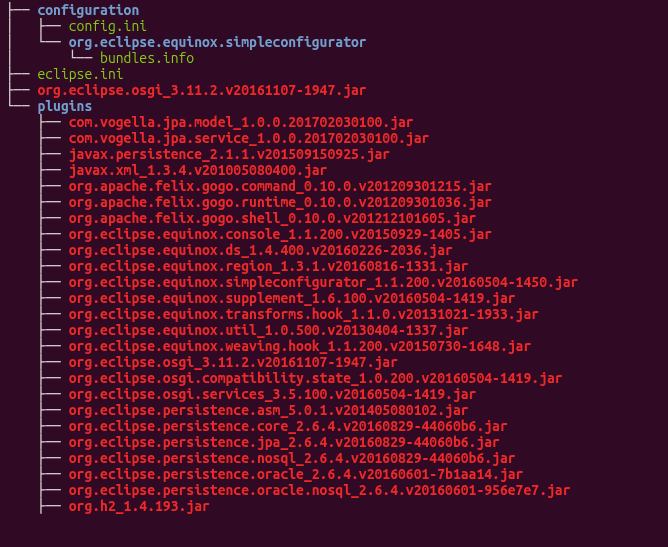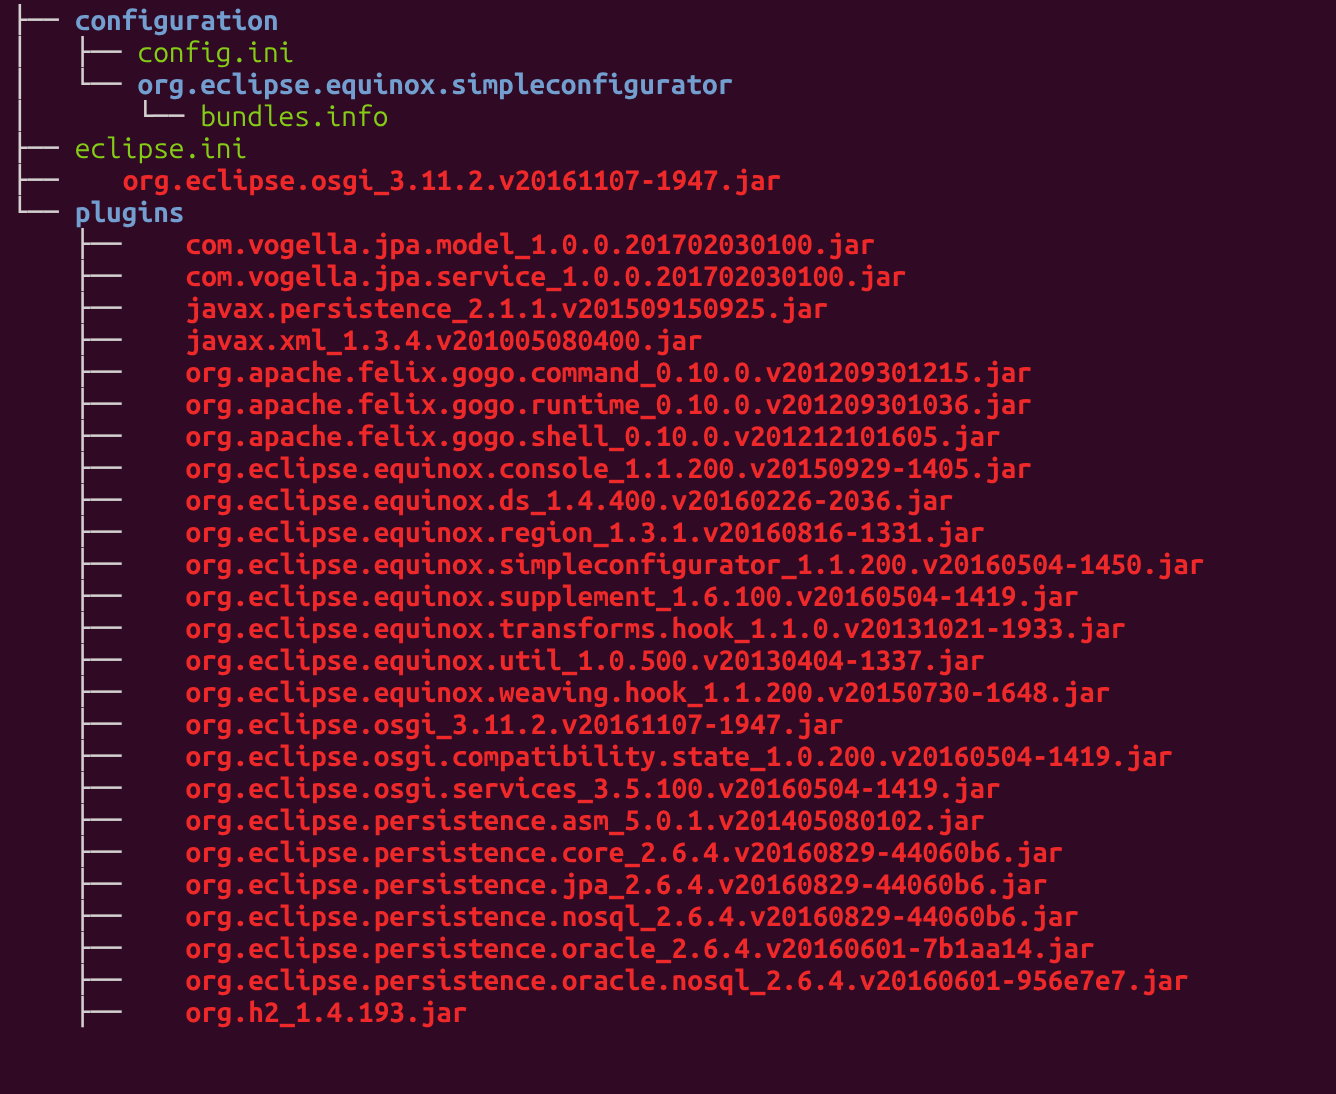--- a/index.html
+++ b/index.html
@@ -15,18 +15,18 @@
     overflow: hidden;
   }
   .terminal {
     padding: 2px 0 0 6px;
     white-space: pre;
   }
   .line { height: 16px; }
   .tree { color: #d3d0cf; } 
   .dir  { color: #729fcf; font-weight: bold; margin-top: 22px; }
   .reg  { color: #84cc16; }
-  .art  { color: #ef2929; font-weight: bold; margin-left: 24px; }
+  .art  { color: #ef2929; font-weight: bold; }
 </style>
 </head>
 <body>
 
 <div class="terminal" id="term"><div class="line"><span class="tree">├── </span><span class="dir">configuration</span></div><div class="line"><span class="tree">│   ├── </span><span class="reg">config.ini</span></div><div class="line"><span class="tree">│   └── </span><span class="dir">org.eclipse.equinox.simpleconfigurator</span></div><div class="line"><span class="tree">│       └── </span><span class="reg">bundles.info</span></div><div class="line"><span class="tree">├── </span><span class="reg">eclipse.ini</span></div><div class="line"><span class="tree">├── </span><span class="art">org.eclipse.osgi_3.11.2.v20161107-1947.jar</span></div><div class="line"><span class="tree">└── </span><span class="dir">plugins</span></div><div class="line"><span class="tree">    ├── </span><span class="art">com.vogella.jpa.model_1.0.0.201702030100.jar</span></div><div class="line"><span class="tree">    ├── </span><span class="art">com.vogella.jpa.service_1.0.0.201702030100.jar</span></div><div class="line"><span class="tree">    ├── </span><span class="art">javax.persistence_2.1.1.v201509150925.jar</span></div><div class="line"><span class="tree">    ├── </span><span class="art">javax.xml_1.3.4.v201005080400.jar</span></div><div class="line"><span class="tree">    ├── </span><span class="art">org.apache.felix.gogo.command_0.10.0.v201209301215.jar</span></div><div class="line"><span class="tree">    ├── </span><span class="art">org.apache.felix.gogo.runtime_0.10.0.v201209301036.jar</span></div><div class="line"><span class="tree">    ├── </span><span class="art">org.apache.felix.gogo.shell_0.10.0.v201212101605.jar</span></div><div class="line"><span class="tree">    ├── </span><span class="art">org.eclipse.equinox.console_1.1.200.v20150929-1405.jar</span></div><div class="line"><span class="tree">    ├── </span><span class="art">org.eclipse.equinox.ds_1.4.400.v20160226-2036.jar</span></div><div class="line"><span class="tree">    ├── </span><span class="art">org.eclipse.equinox.region_1.3.1.v20160816-1331.jar</span></div><div class="line"><span class="tree">    ├── </span><span class="art">org.eclipse.equinox.simpleconfigurator_1.1.200.v20160504-1450.jar</span></div><div class="line"><span class="tree">    ├── </span><span class="art">org.eclipse.equinox.supplement_1.6.100.v20160504-1419.jar</span></div><div class="line"><span class="tree">    ├── </span><span class="art">org.eclipse.equinox.transforms.hook_1.1.0.v20131021-1933.jar</span></div><div class="line"><span class="tree">    ├── </span><span class="art">org.eclipse.equinox.util_1.0.500.v20130404-1337.jar</span></div><div class="line"><span class="tree">    ├── </span><span class="art">org.eclipse.equinox.weaving.hook_1.1.200.v20150730-1648.jar</span></div><div class="line"><span class="tree">    ├── </span><span class="art">org.eclipse.osgi_3.11.2.v20161107-1947.jar</span></div><div class="line"><span class="tree">    ├── </span><span class="art">org.eclipse.osgi.compatibility.state_1.0.200.v20160504-1419.jar</span></div><div class="line"><span class="tree">    ├── </span><span class="art">org.eclipse.osgi.services_3.5.100.v20160504-1419.jar</span></div><div class="line"><span class="tree">    ├── </span><span class="art">org.eclipse.persistence.asm_5.0.1.v201405080102.jar</span></div><div class="line"><span class="tree">    ├── </span><span class="art">org.eclipse.persistence.core_2.6.4.v20160829-44060b6.jar</span></div><div class="line"><span class="tree">    ├── </span><span class="art">org.eclipse.persistence.jpa_2.6.4.v20160829-44060b6.jar</span></div><div class="line"><span class="tree">    ├── </span><span class="art">org.eclipse.persistence.nosql_2.6.4.v20160829-44060b6.jar</span></div><div class="line"><span class="tree">    ├── </span><span class="art">org.eclipse.persistence.oracle_2.6.4.v20160601-7b1aa14.jar</span></div><div class="line"><span class="tree">    ├── </span><span class="art">org.eclipse.persistence.oracle.nosql_2.6.4.v20160601-956e7e7.jar</span></div><div class="line"><span class="tree">    ├── </span><span class="art">org.h2_1.4.193.jar</span></div></div>
 
 </body></html>

